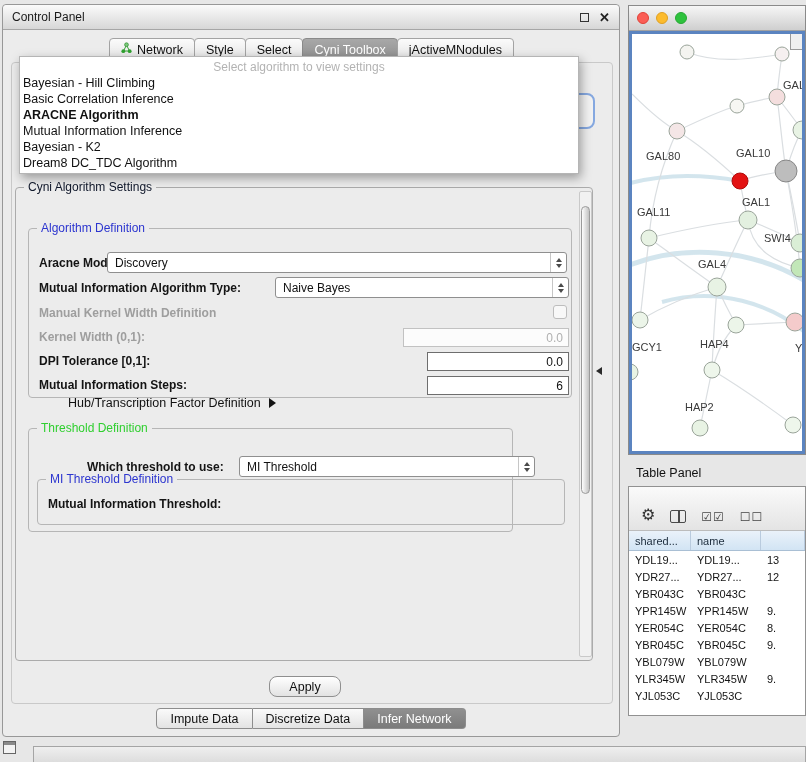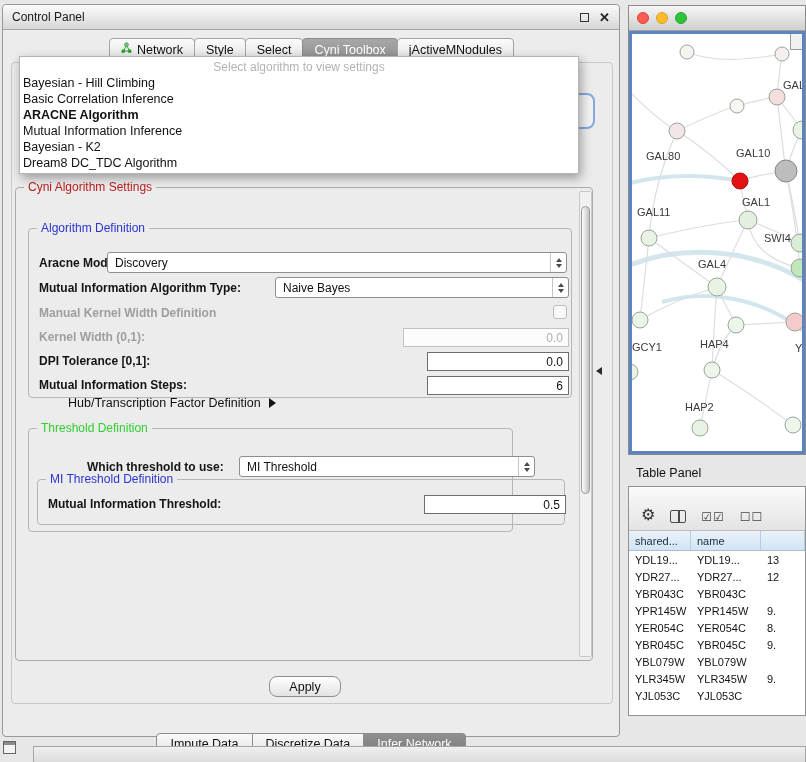--- a/index.html
+++ b/index.html
@@ -37,21 +37,21 @@
          background: #fff; border: 1px solid #b5b5b5; box-shadow: 2px 4px 10px rgba(0,0,0,.35);
          z-index: 30; padding-top: 2px; }
   .popup-placeholder { height: 16px; line-height: 16px; text-align: center; font-size: 12px; color: #b3b3b3; }
   .dd-item { height: 16px; line-height: 16px; padding-left: 3px; font-size: 12.5px; color: #111; white-space: nowrap; }
   .dd-item.selected { font-weight: bold; }
 
   
   .settings { position: absolute; left: 12px; top: 182px; width: 578px; height: 474px;
          border: 1px solid #ababab; border-radius: 4px; }
   .gb-title { position: absolute; top: -8px; left: 8px; background: #ececec; padding: 0 4px;
-         font-size: 12px; white-space: nowrap; color: #b91c1c; display: flex; align-items: center; gap: 6px; }
+         font-size: 12px; white-space: nowrap; color: #0f172a; display: flex; align-items: center; gap: 6px; }
   .blue { color: #2c35cf; }
   .green { color: #2fcf2f; }
   .gbox { position: absolute; border: 1px solid #b6b6b6; border-radius: 4px; }
   .algo   { left: 12px; top: 40px;  width: 544px; height: 170px; }
   .thresh { left: 12px; top: 240px; width: 485px; height: 104px; }
   .mithr  { left: 8px;  top: 50px;  width: 528px; height: 46px; }
   .sources{ left: 12px; top: 352px; width: 544px; height: 118px; }
 
   .flabel { position: absolute; font-size: 12px; font-weight: bold; color: #141414; white-space: nowrap; line-height: 14px; }
   .flabel.dis { color: #9e9e9e; }
@@ -81,21 +81,21 @@
 
   .sb { position: absolute; left: 563px; top: 3px; width: 13px; height: 466px; background: #f1f1f1;
         border: 1px solid #c9c9c9; border-radius: 2px; }
   .sb-thumb { position: absolute; left: 1px; right: 1px; top: 14px; height: 288px;
         background: linear-gradient(90deg, #fdfdfd, #c2c2c2); border: 1px solid #9a9a9a; border-radius: 6px; }
 
   .apply-btn { position: absolute; left: 266px; top: 671px; width: 72px; height: 21px;
         display: flex; align-items: center; justify-content: center; font-size: 12.5px; color: #111;
         background: linear-gradient(#ffffff, #e2e2e2); border: 1px solid #8f8f8f; border-radius: 8px; }
 
-  .bottom-tabbar { position: absolute; top: 703px; left: 0; right: 0; display: flex; justify-content: center; margin-top: 25px; }
+  .bottom-tabbar { position: absolute; top: 703px; left: 0; right: 0; display: flex; justify-content: center; }
   .seg-btn { padding: 0 13px; font-size: 12.5px; height: 21px; display: flex; align-items: center;
         background: linear-gradient(#fafafa, #e3e3e3); border: 1px solid #8d8d8d; border-left-width: 0; color: #111; }
   .seg-btn:first-child { border-left-width: 1px; border-radius: 4px 0 0 4px; }
   .seg-btn:last-child  { border-radius: 0 4px 4px 0; }
   .seg-btn.active { background: linear-gradient(#909090, #7b7b7b); color: #fff; }
 
   .collapse-arrow { position: absolute; left: 596px; top: 367px; width: 0; height: 0;
         border-top: 4px solid transparent; border-bottom: 4px solid transparent; border-right: 6px solid #2a2a2a; }
 
   
@@ -242,21 +242,20 @@
         <span>MI Threshold</span>
         <span class="stepper">
             <span class="tri-up"></span>
             <span class="tri-down"></span>
           </span>
       </div>
 
       <div class="gbox mithr">
         <div class="gb-title blue">MI Threshold Definition</div>
         <div class="flabel" style="left:10px; top:17px;">Mutual Information Threshold:</div>
-        <div class="field" style="left:386px; top:15px; width:142px;">0.5</div>
       </div>
     </div>
 
 
     <div class="sb">
       <div class="sb-thumb"></div>
     </div>
   </div>
 
   <div class="apply-btn">Apply</div>

